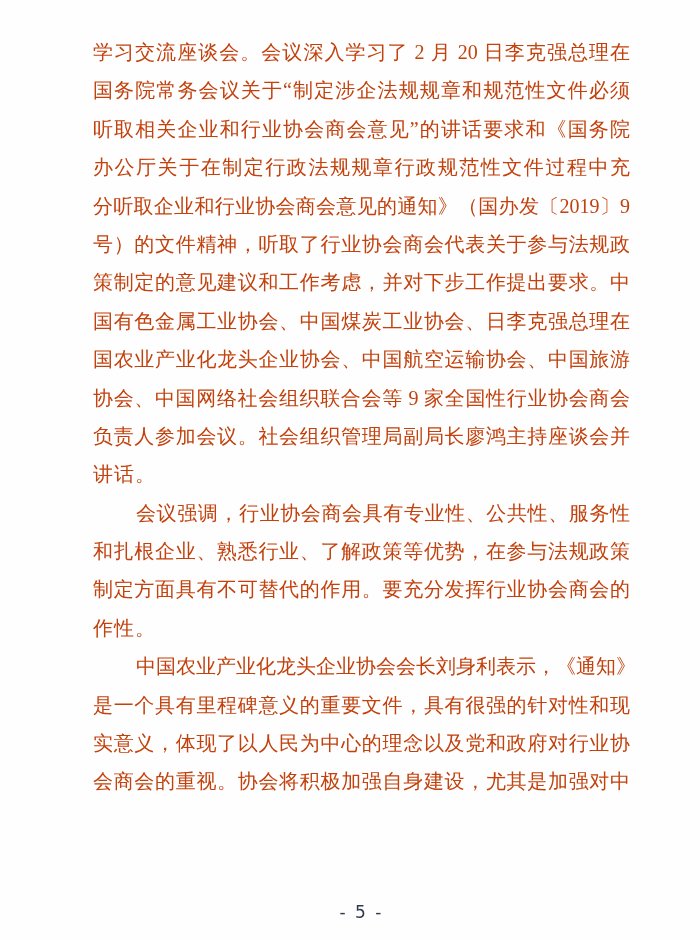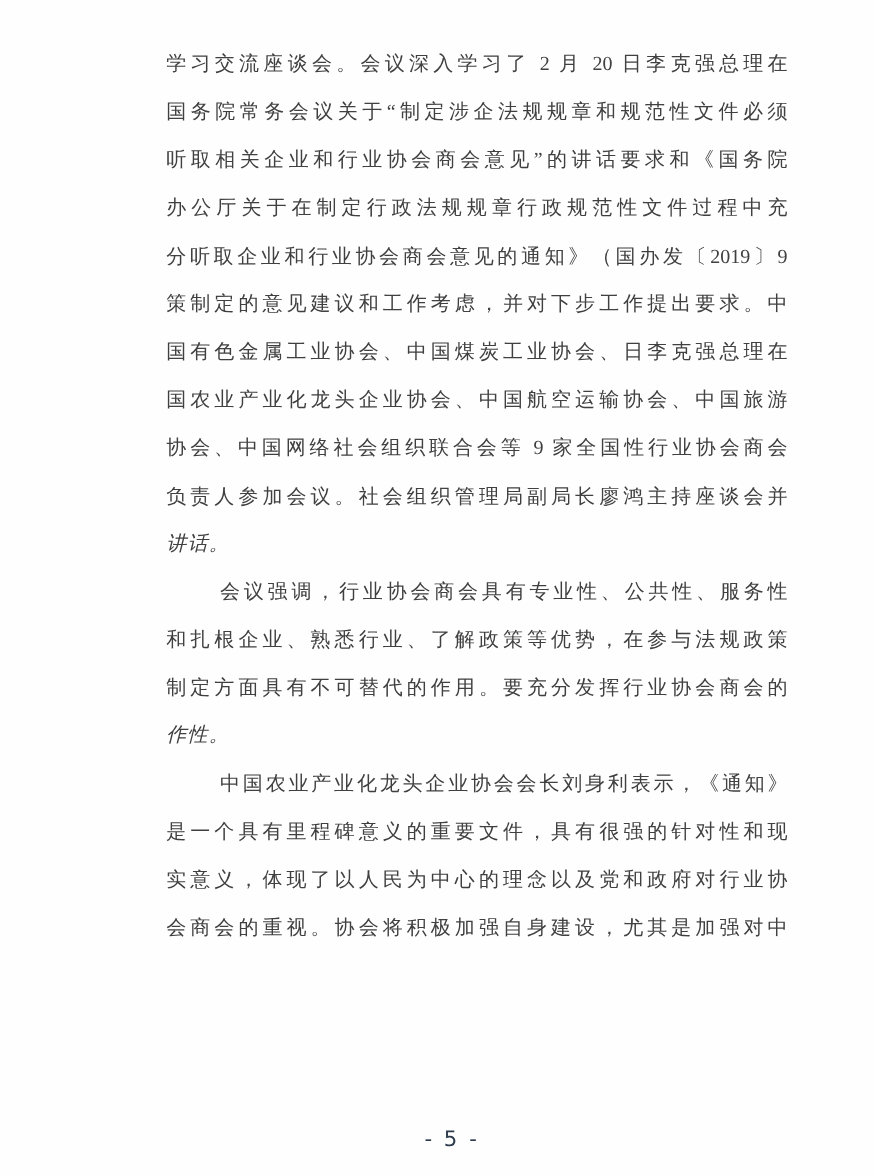--- a/index.html
+++ b/index.html
@@ -20,36 +20,34 @@
     position: absolute;
     left: 93px;
     top: 33px;
     width: 537px;
   }
   .paragraph {
     margin: 0;
     padding: 0;
   }
   .line {
-    font-size: 16px;
+    font-size: 20px;
     line-height: 38.4px;
     height: 38.4px;
     text-align: justify;
     text-align-last: justify;
     text-justify: auto;
     white-space: pre;
     overflow: hidden;
-    color: #404040;
-    margin-left: 40px;
+    color: #c2410c;
   }
   .line.short {
     text-align: center;
     text-align-last: left;
     letter-spacing: 1px;
-    font-style: italic;
   }
   .line.indent {
     text-indent: 43px;
   }
   .page-number {
     position: absolute;
     left: 93px;
     top: 901px;
     width: 537px;
     text-align: center;
@@ -65,20 +63,21 @@
 
 <div class="page">
   <div class="text-block">
 
     <div class="paragraph">
       <div class="line">学习交流座谈会。会议深入学习了 2 月 20 日李克强总理在</div>
       <div class="line">国务院常务会议关于“制定涉企法规规章和规范性文件必须</div>
       <div class="line">听取相关企业和行业协会商会意见”的讲话要求和《国务院</div>
       <div class="line">办公厅关于在制定行政法规规章行政规范性文件过程中充</div>
       <div class="line">分听取企业和行业协会商会意见的通知》（国办发〔2019〕9</div>
+      <div class="line">号）的文件精神，听取了行业协会商会代表关于参与法规政</div>
       <div class="line">策制定的意见建议和工作考虑，并对下步工作提出要求。中</div>
       <div class="line">国有色金属工业协会、中国煤炭工业协会、日李克强总理在</div>
       <div class="line">国农业产业化龙头企业协会、中国航空运输协会、中国旅游</div>
       <div class="line">协会、中国网络社会组织联合会等 9 家全国性行业协会商会</div>
       <div class="line">负责人参加会议。社会组织管理局副局长廖鸿主持座谈会并</div>
       <div class="line short">讲话。</div>
     </div>
 
     <div class="paragraph">
       <div class="line indent">会议强调，行业协会商会具有专业性、公共性、服务性</div>

